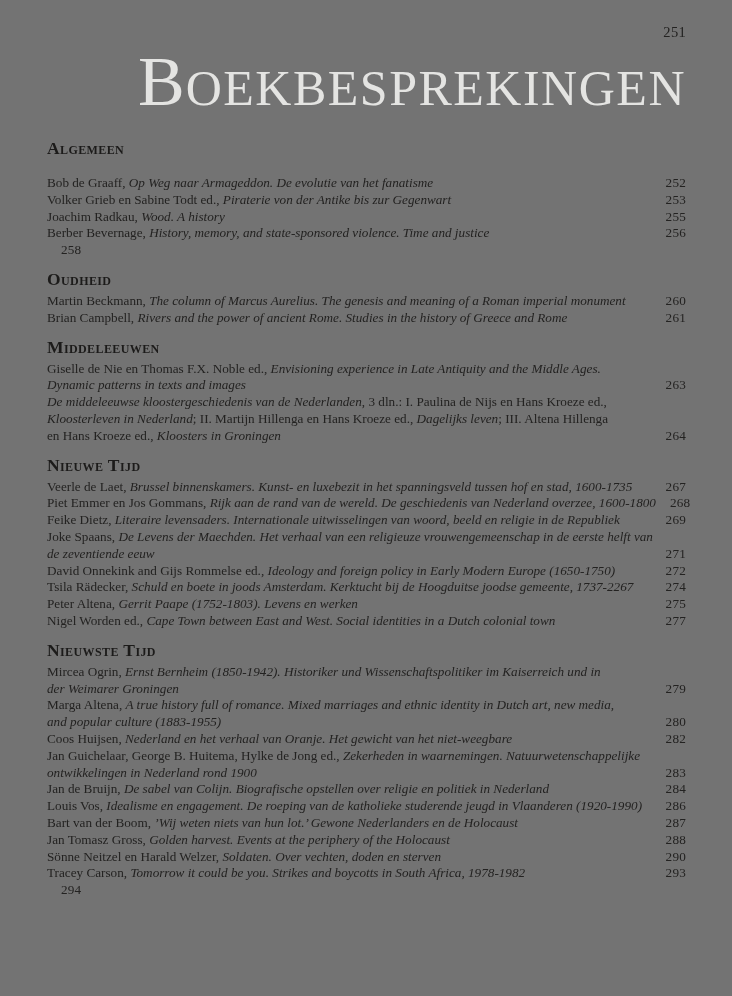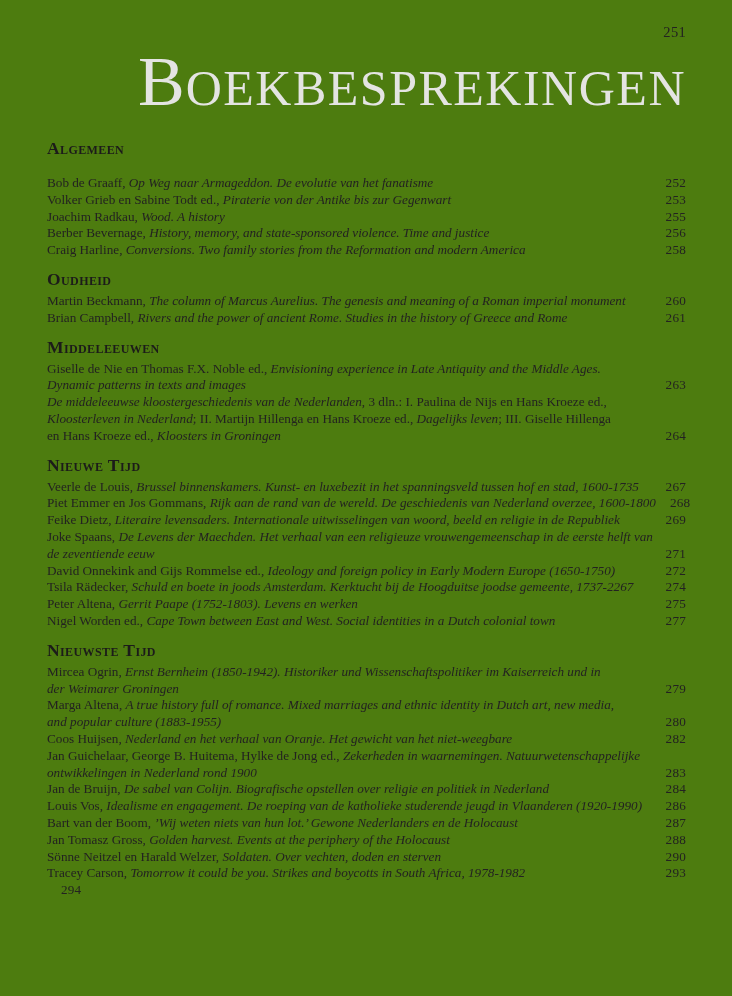--- a/index.html
+++ b/index.html
@@ -12,21 +12,21 @@
     height: 996px;
     overflow: hidden;
     font-family: "Liberation Serif", "DejaVu Serif", serif;
     color: var(--body-text, #232221);
     position: relative;
   }
   .page {
     position: relative;
     width: 732px;
     height: 996px;
-    background: #4d7c0f;
+    background: #737373;
     box-sizing: border-box;
     padding: 0 46px 0 47px;
   }
   .page-number {
     position: absolute;
     top: 25px;
     right: 46px;
     font-size: 14.5px;
     line-height: 15px;
     letter-spacing: 0.3px;
@@ -126,21 +126,20 @@
     <span class="line-text"><span class="seg-roman">Joachim Radkau, </span><span class="seg-italic">Wood. A history</span></span>
     <span class="line-page">255</span>
   </div>
 
   <div class="toc-line">
     <span class="line-text"><span class="seg-roman">Berber Bevernage, </span><span class="seg-italic">History, memory, and state-sponsored violence. Time and justice</span></span>
     <span class="line-page">256</span>
   </div>
 
   <div class="toc-line">
-    <span class="line-text"><span class="seg-roman">Craig Harline, </span><span class="seg-italic">Conversions. Two family stories from the Reformation and modern America</span></span>
     <span class="line-page">258</span>
   </div>
 </div>
   </section>
 
   <section class="toc-section">
     <h2 class="section-heading">Oudheid</h2>
     <div class="entries">
   <div class="toc-line">
     <span class="line-text"><span class="seg-roman">Martin Beckmann, </span><span class="seg-italic">The column of Marcus Aurelius. The genesis and meaning of a Roman imperial monument</span></span>
@@ -166,36 +165,36 @@
     <span class="line-text"><span class="seg-italic">Dynamic patterns in texts and images</span></span>
     <span class="line-page">263</span>
   </div>
 
   <div class="toc-line">
     <span class="line-text"><span class="seg-italic">De middeleeuwse kloostergeschiedenis van de Nederlanden</span><span class="seg-roman">, 3 dln.: I. Paulina de Nijs en Hans Kroeze ed.,</span></span>
     <span class="line-page"></span>
   </div>
 
   <div class="toc-line">
-    <span class="line-text"><span class="seg-italic">Kloosterleven in Nederland</span><span class="seg-roman">; II. Martijn Hillenga en Hans Kroeze ed., </span><span class="seg-italic">Dagelijks leven</span><span class="seg-roman">; III. Giselle Hillenga</span></span>
+    <span class="line-text"><span class="seg-italic">Kloosterleven in Nederland</span><span class="seg-roman">; II. Martijn Hillenga en Hans Kroeze ed., </span><span class="seg-italic">Dagelijks leven</span><span class="seg-roman">; III. Altena Hillenga</span></span>
     <span class="line-page"></span>
   </div>
 
   <div class="toc-line">
     <span class="line-text"><span class="seg-roman">en Hans Kroeze ed., </span><span class="seg-italic">Kloosters in Groningen</span></span>
     <span class="line-page">264</span>
   </div>
 </div>
   </section>
 
   <section class="toc-section">
     <h2 class="section-heading">Nieuwe Tijd</h2>
     <div class="entries">
   <div class="toc-line">
-    <span class="line-text"><span class="seg-roman">Veerle de Louis, </span><span class="seg-italic">Brussel binnenskamers. Kunst- en luxebezit in het spanningsveld tussen hof en stad, 1600-1735</span></span>
+    <span class="line-text"><span class="seg-roman">Veerle de Laet, </span><span class="seg-italic">Brussel binnenskamers. Kunst- en luxebezit in het spanningsveld tussen hof en stad, 1600-1735</span></span>
     <span class="line-page">267</span>
   </div>
 
   <div class="toc-line">
     <span class="line-text"><span class="seg-roman">Piet Emmer en Jos Gommans, </span><span class="seg-italic">Rijk aan de rand van de wereld. De geschiedenis van Nederland overzee, 1600-1800</span></span>
     <span class="line-page">268</span>
   </div>
 
   <div class="toc-line">
     <span class="line-text"><span class="seg-roman">Feike Dietz, </span><span class="seg-italic">Literaire levensaders. Internationale uitwisselingen van woord, beeld en religie in de Republiek</span></span>

